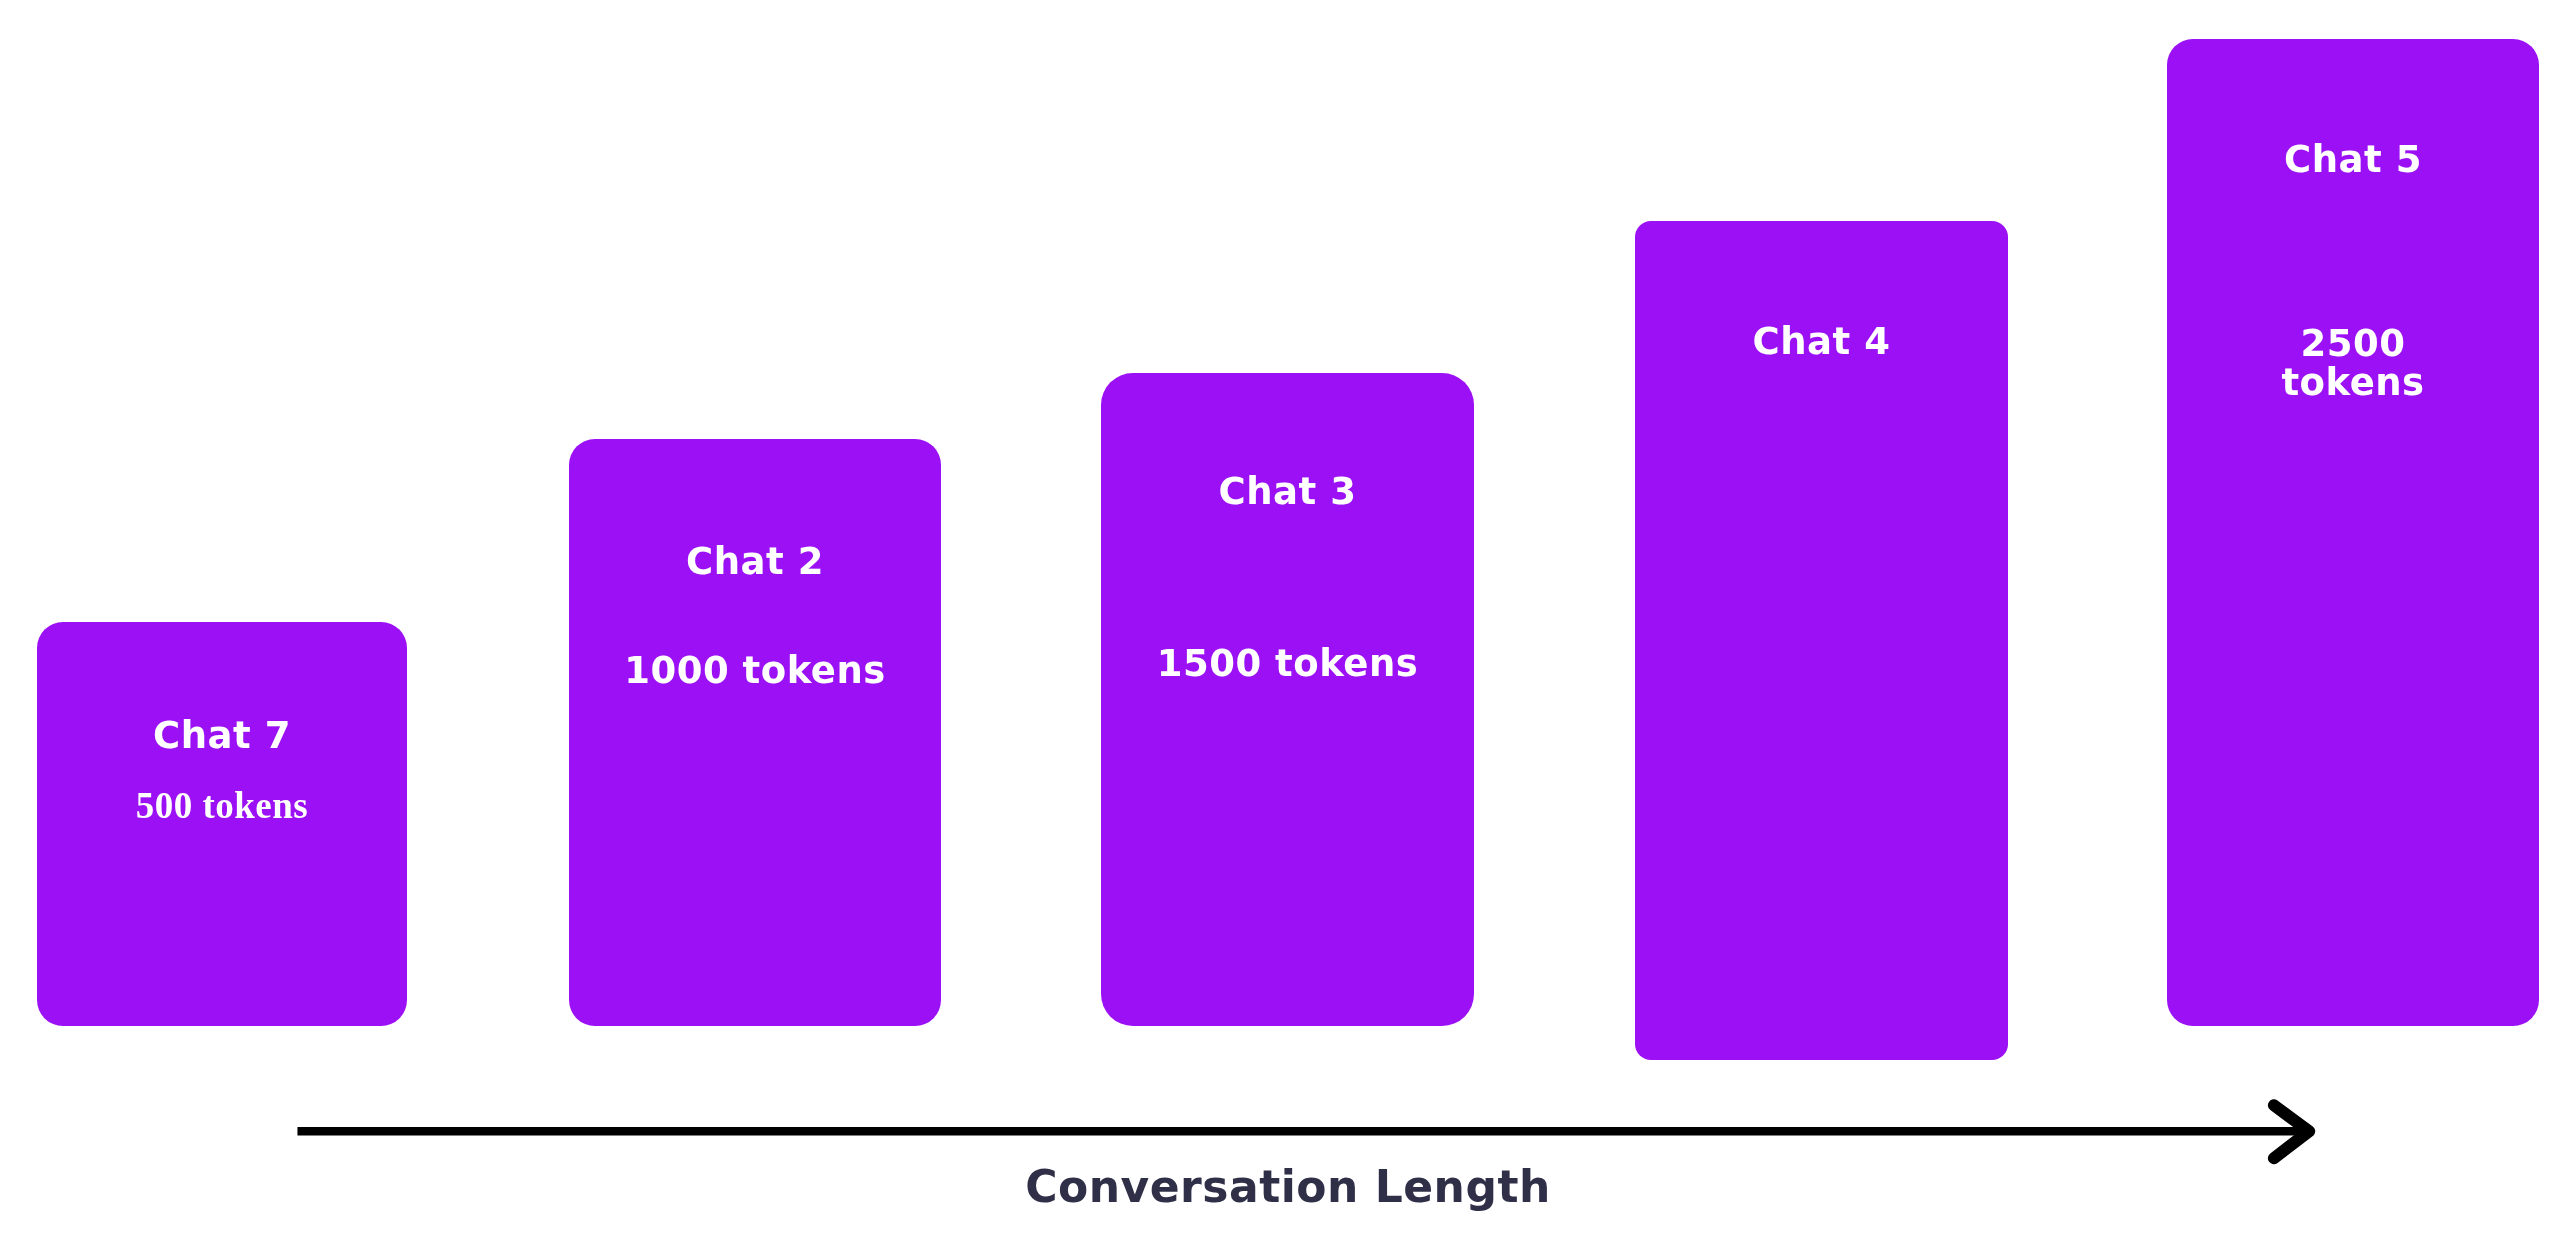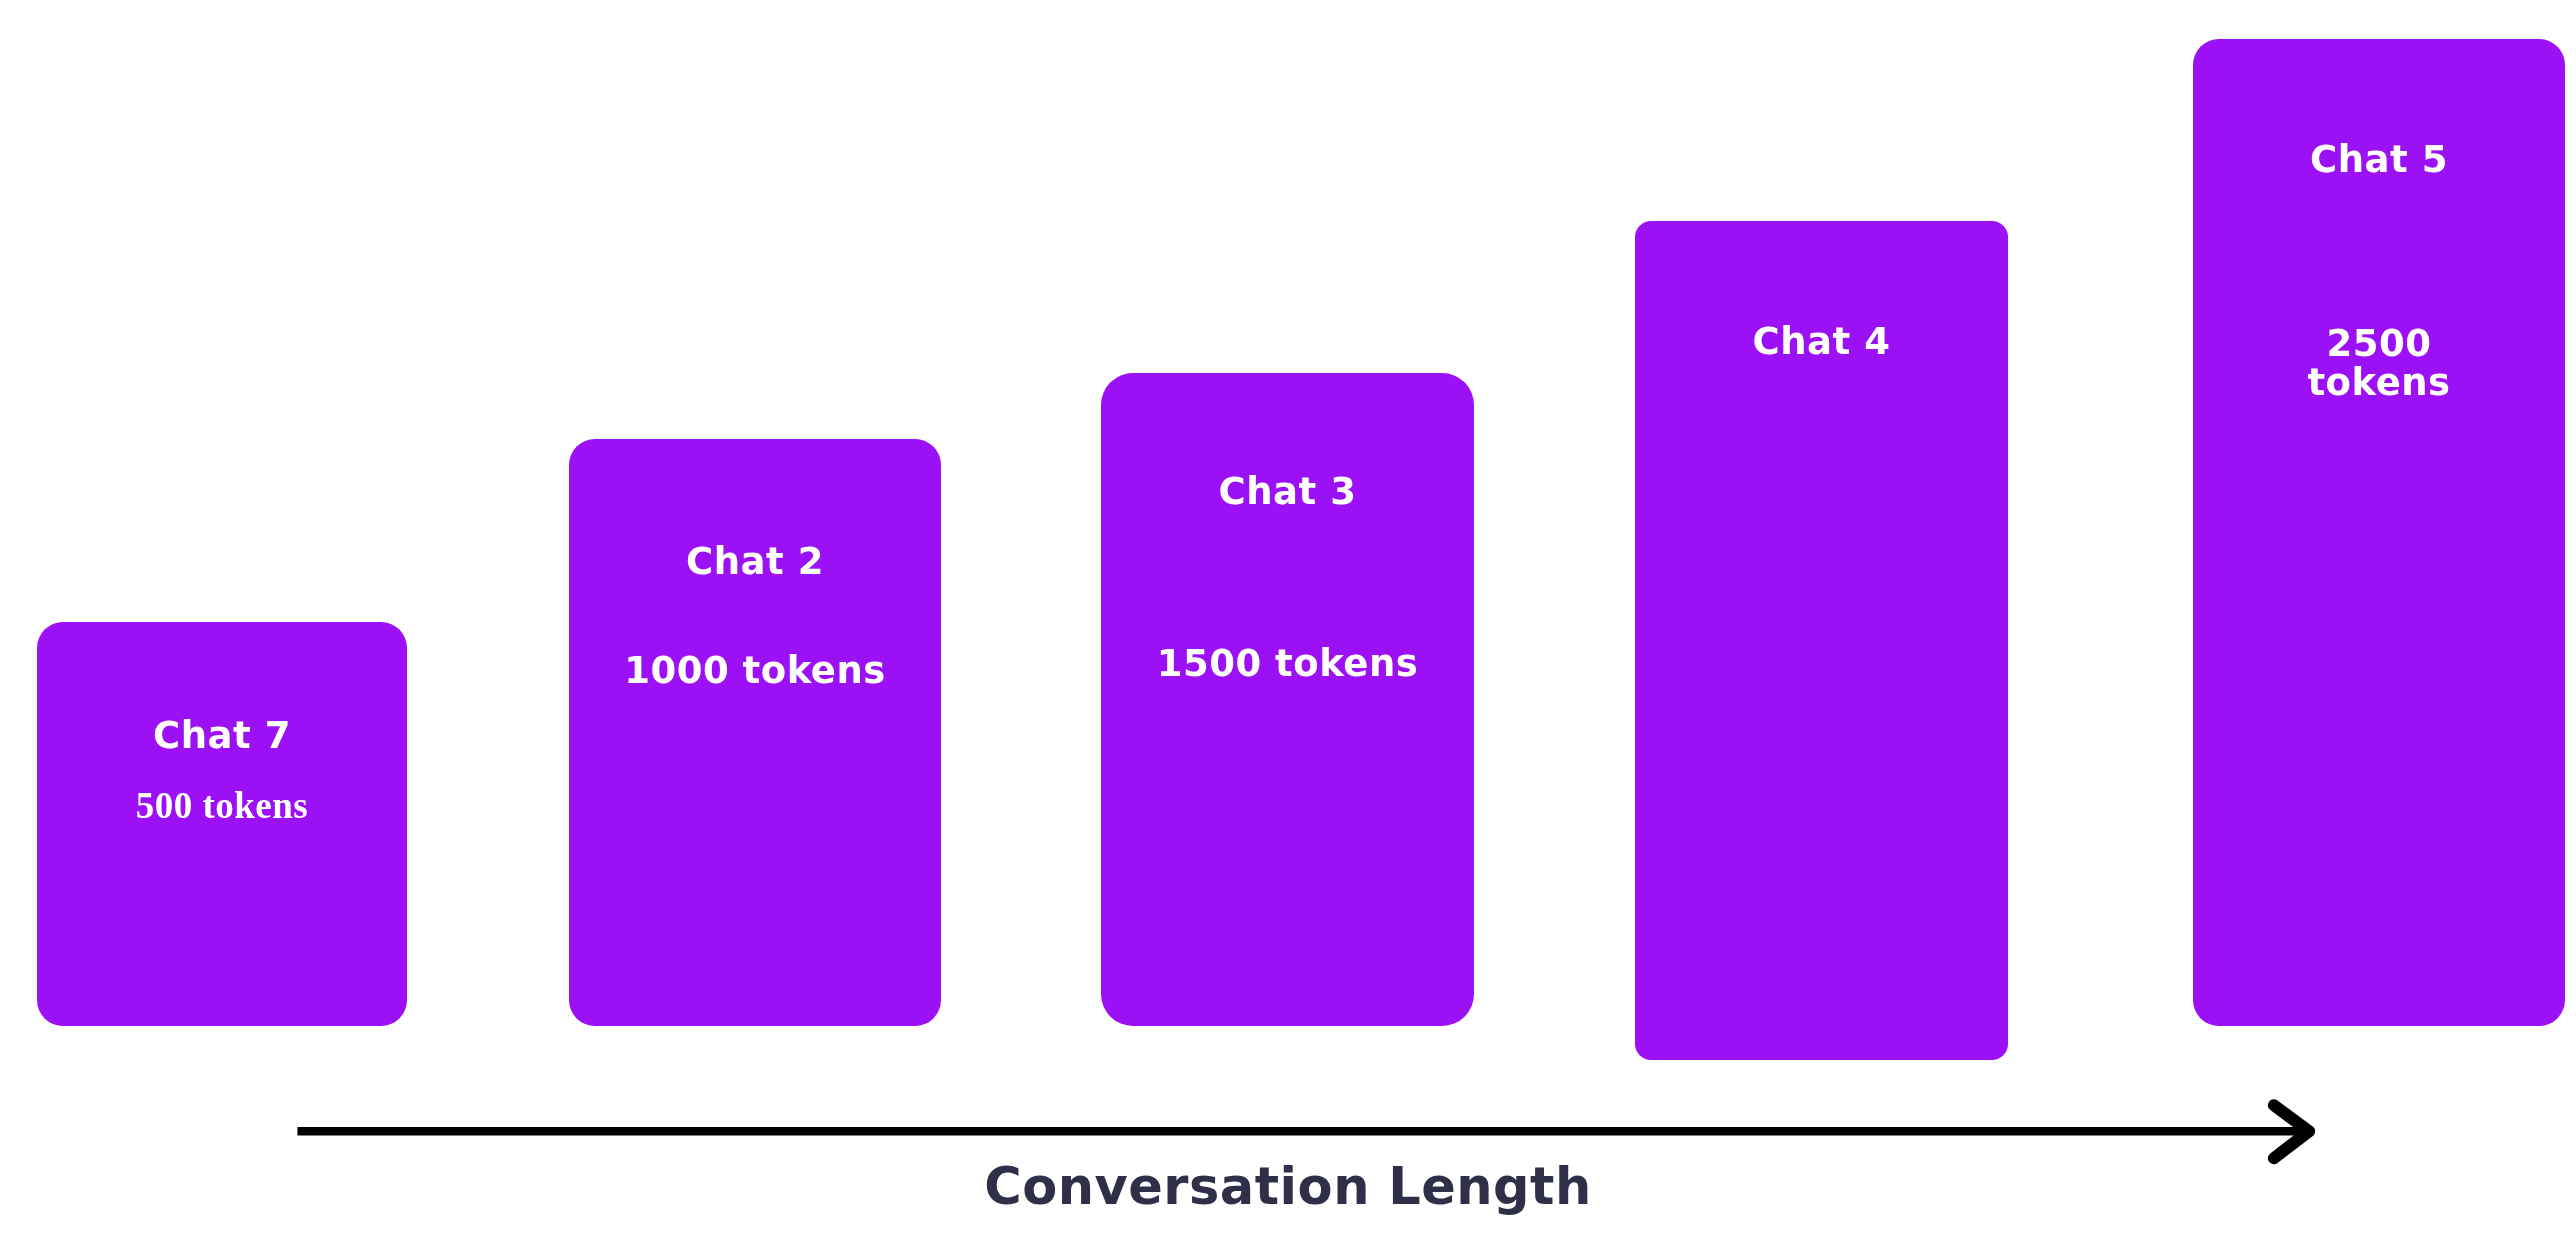--- a/index.html
+++ b/index.html
@@ -40,21 +40,21 @@
     pointer-events: none;
   }
   .axis-label {
     position: absolute;
     left: 0;
     width: 100%;
     top: 1186px;
     transform: translateY(-50%);
     text-align: center;
     font-weight: 700;
-    font-size: 51px;
+    font-size: 44px;
     letter-spacing: 0.5px;
   }
 </style>
 </head>
 <body>
 
 <div class="canvas">
   <div id="bars">
       <div class="bar" style="left: 37px; top: 622px; width: 370px; height: 404px; background: rgb(155, 16, 245); border-radius: 26px;">
         <div class="bar-title" style="top: 114px; color: rgb(255, 255, 255);">Chat 7</div>
@@ -64,21 +64,21 @@
         <div class="bar-title" style="top: 123px; color: rgb(255, 255, 255);">Chat 2</div>
         <div class="bar-value" style="top: 232px; color: rgb(255, 255, 255);">1000 tokens</div>
       </div>
       <div class="bar" style="left: 1101px; top: 373px; width: 373px; height: 653px; background: rgb(155, 16, 245); border-radius: 32px;">
         <div class="bar-title" style="top: 119px; color: rgb(255, 255, 255);">Chat 3</div>
         <div class="bar-value" style="top: 291px; color: rgb(255, 255, 255);">1500 tokens</div>
       </div>
       <div class="bar" style="left: 1635px; top: 188px; width: 373px; height: 839px; background: rgb(155, 16, 245); border-radius: 16px; margin-top: 33px;">
         <div class="bar-title" style="top: 121px; color: rgb(255, 255, 255);">Chat 4</div>
       </div>
-      <div class="bar" style="left: 2167px; top: 39px; width: 372px; height: 987px; background: rgb(155, 16, 245); border-radius: 26px; margin-left: 26px;">
+      <div class="bar" style="left: 2167px; top: 39px; width: 372px; height: 987px; background: rgb(155, 16, 245); border-radius: 26px;">
         <div class="bar-title" style="top: 121px; color: rgb(255, 255, 255);">Chat 5</div>
         <div class="bar-value" style="top: 325px; color: rgb(255, 255, 255);">2500
 tokens</div>
       </div>
     </div>
   <svg id="axis-arrow" class="axis-arrow-svg" xmlns="http://www.w3.org/2000/svg" viewBox="0 0 2773 1334">
       <line x1="320" y1="1218" x2="2480" y2="1218" stroke="#000000" stroke-width="9"></line>
       <polyline points="2448,1190 2486,1218 2448,1247" fill="none" stroke="#000000" stroke-width="13" stroke-linecap="round" stroke-linejoin="round"></polyline>
     </svg>
   <div class="axis-label" style="color: rgb(47, 48, 72);">Conversation Length</div>

